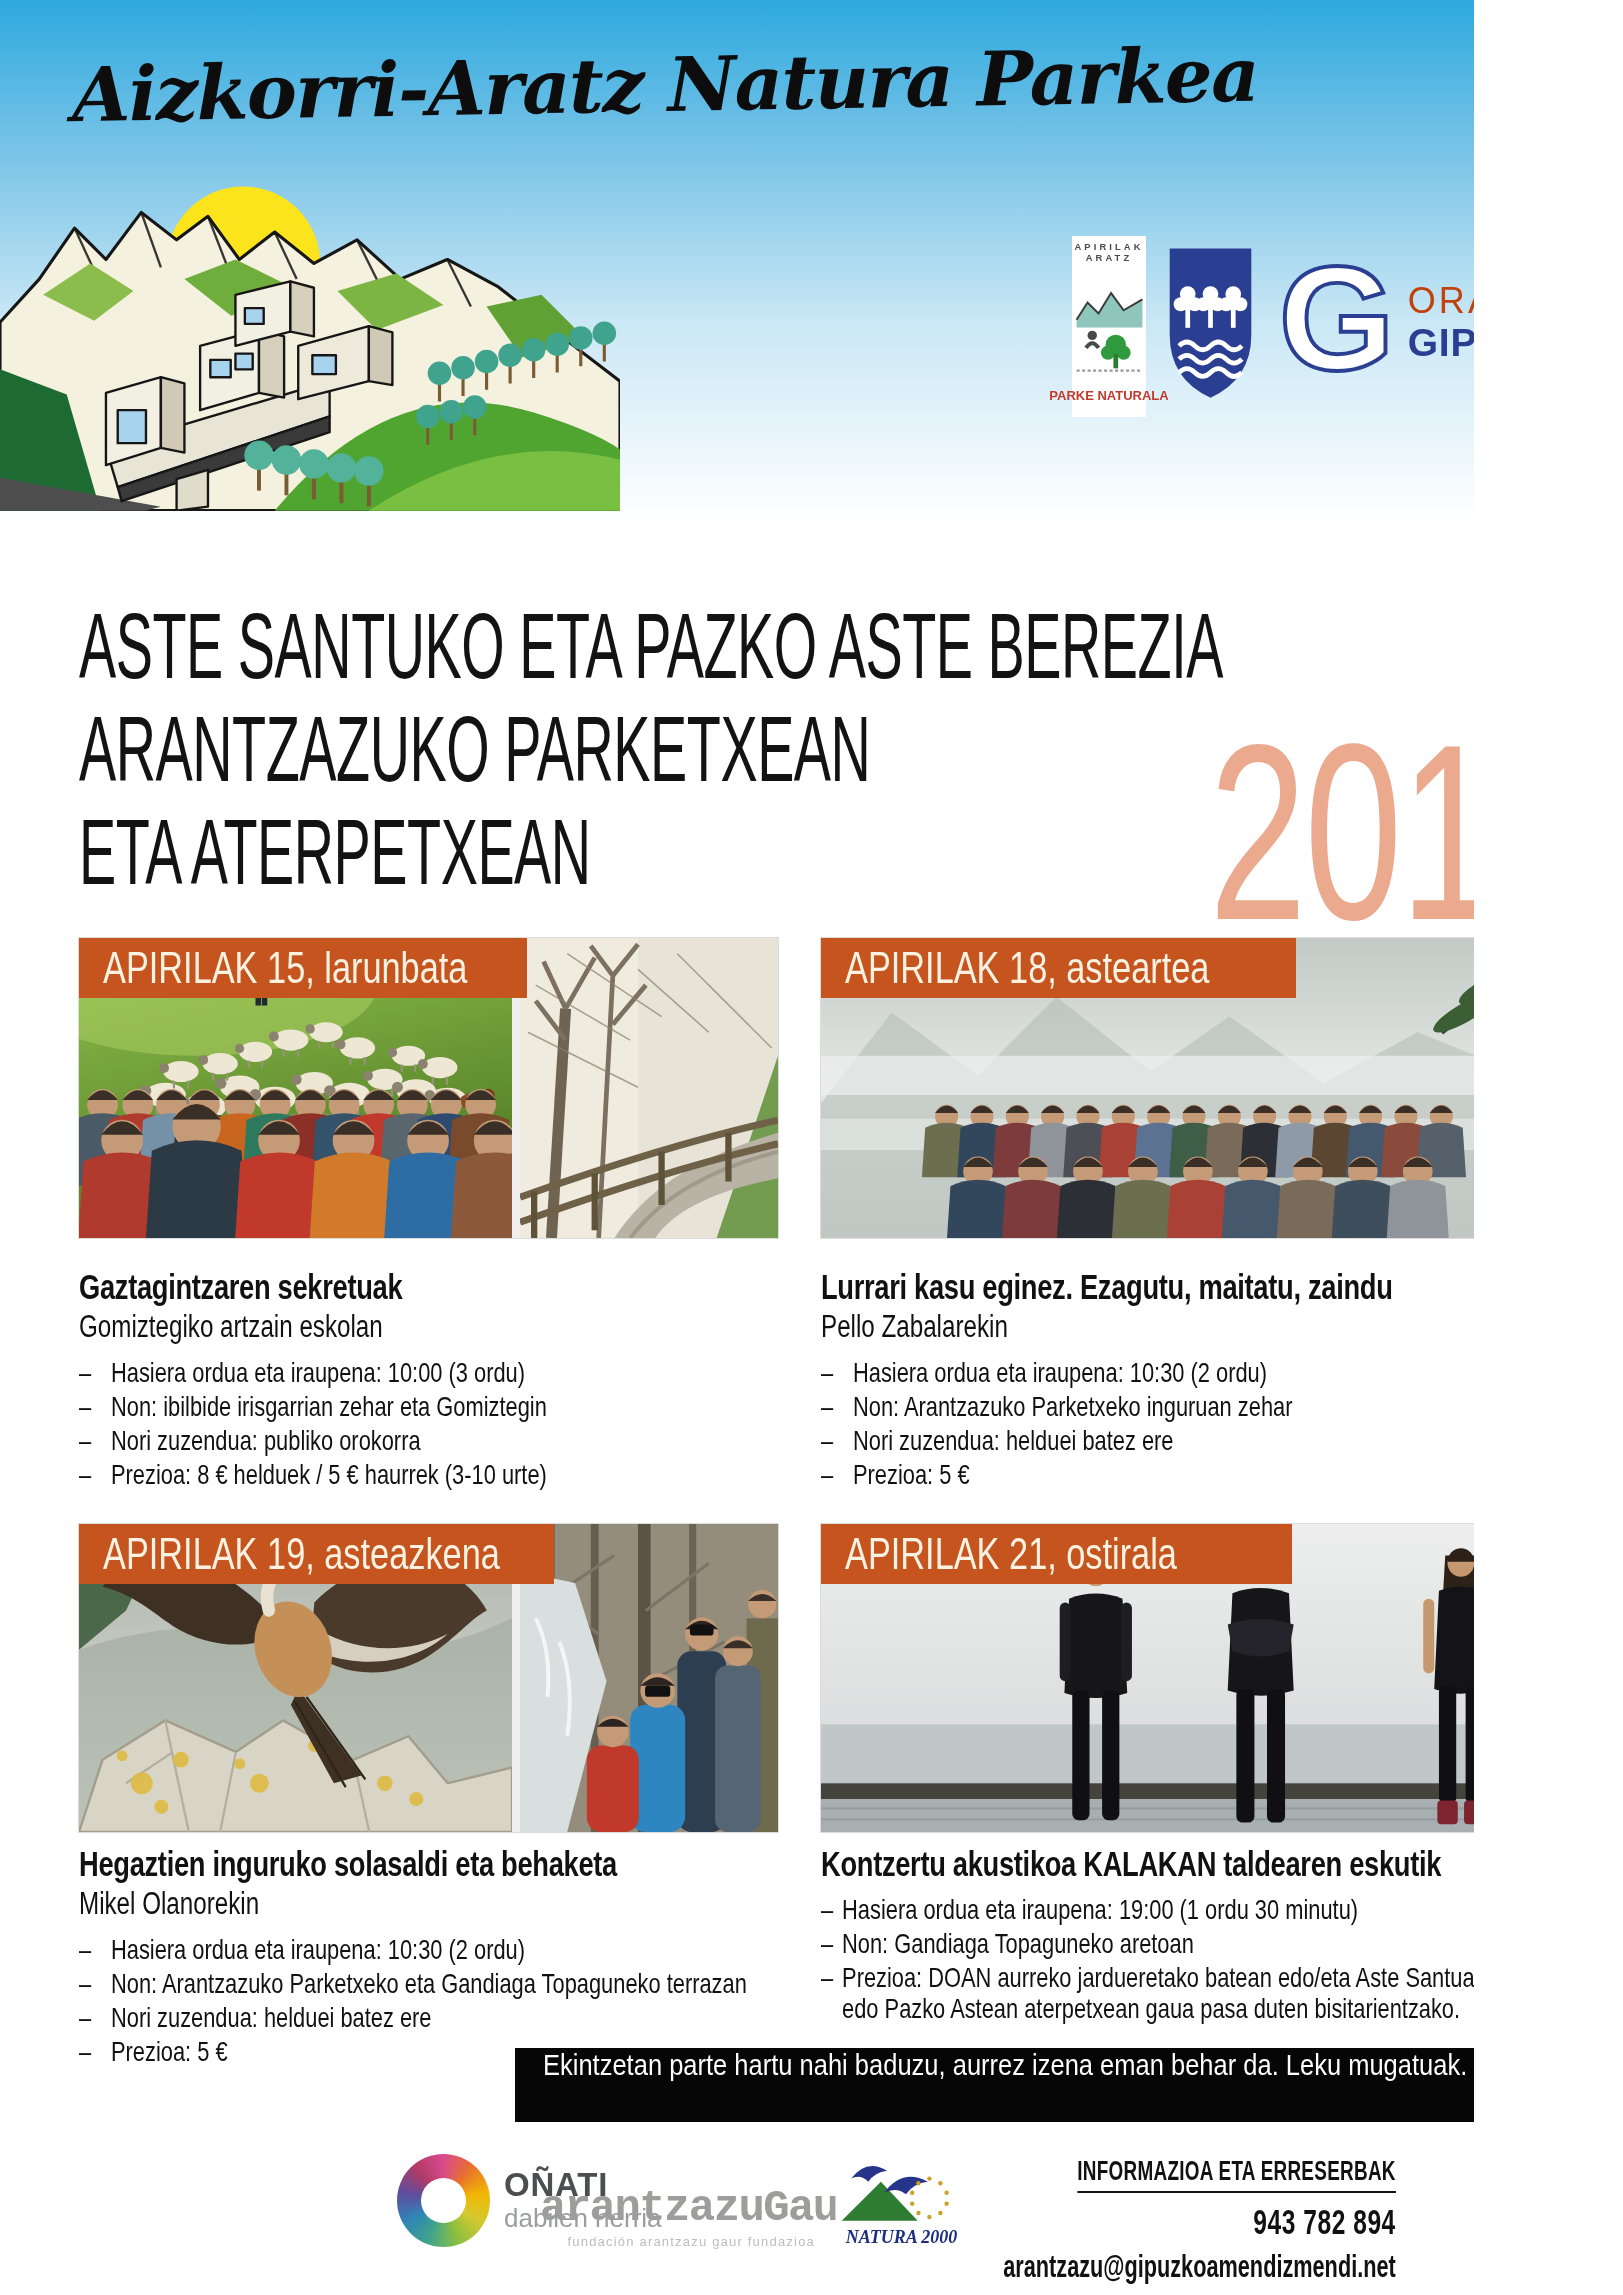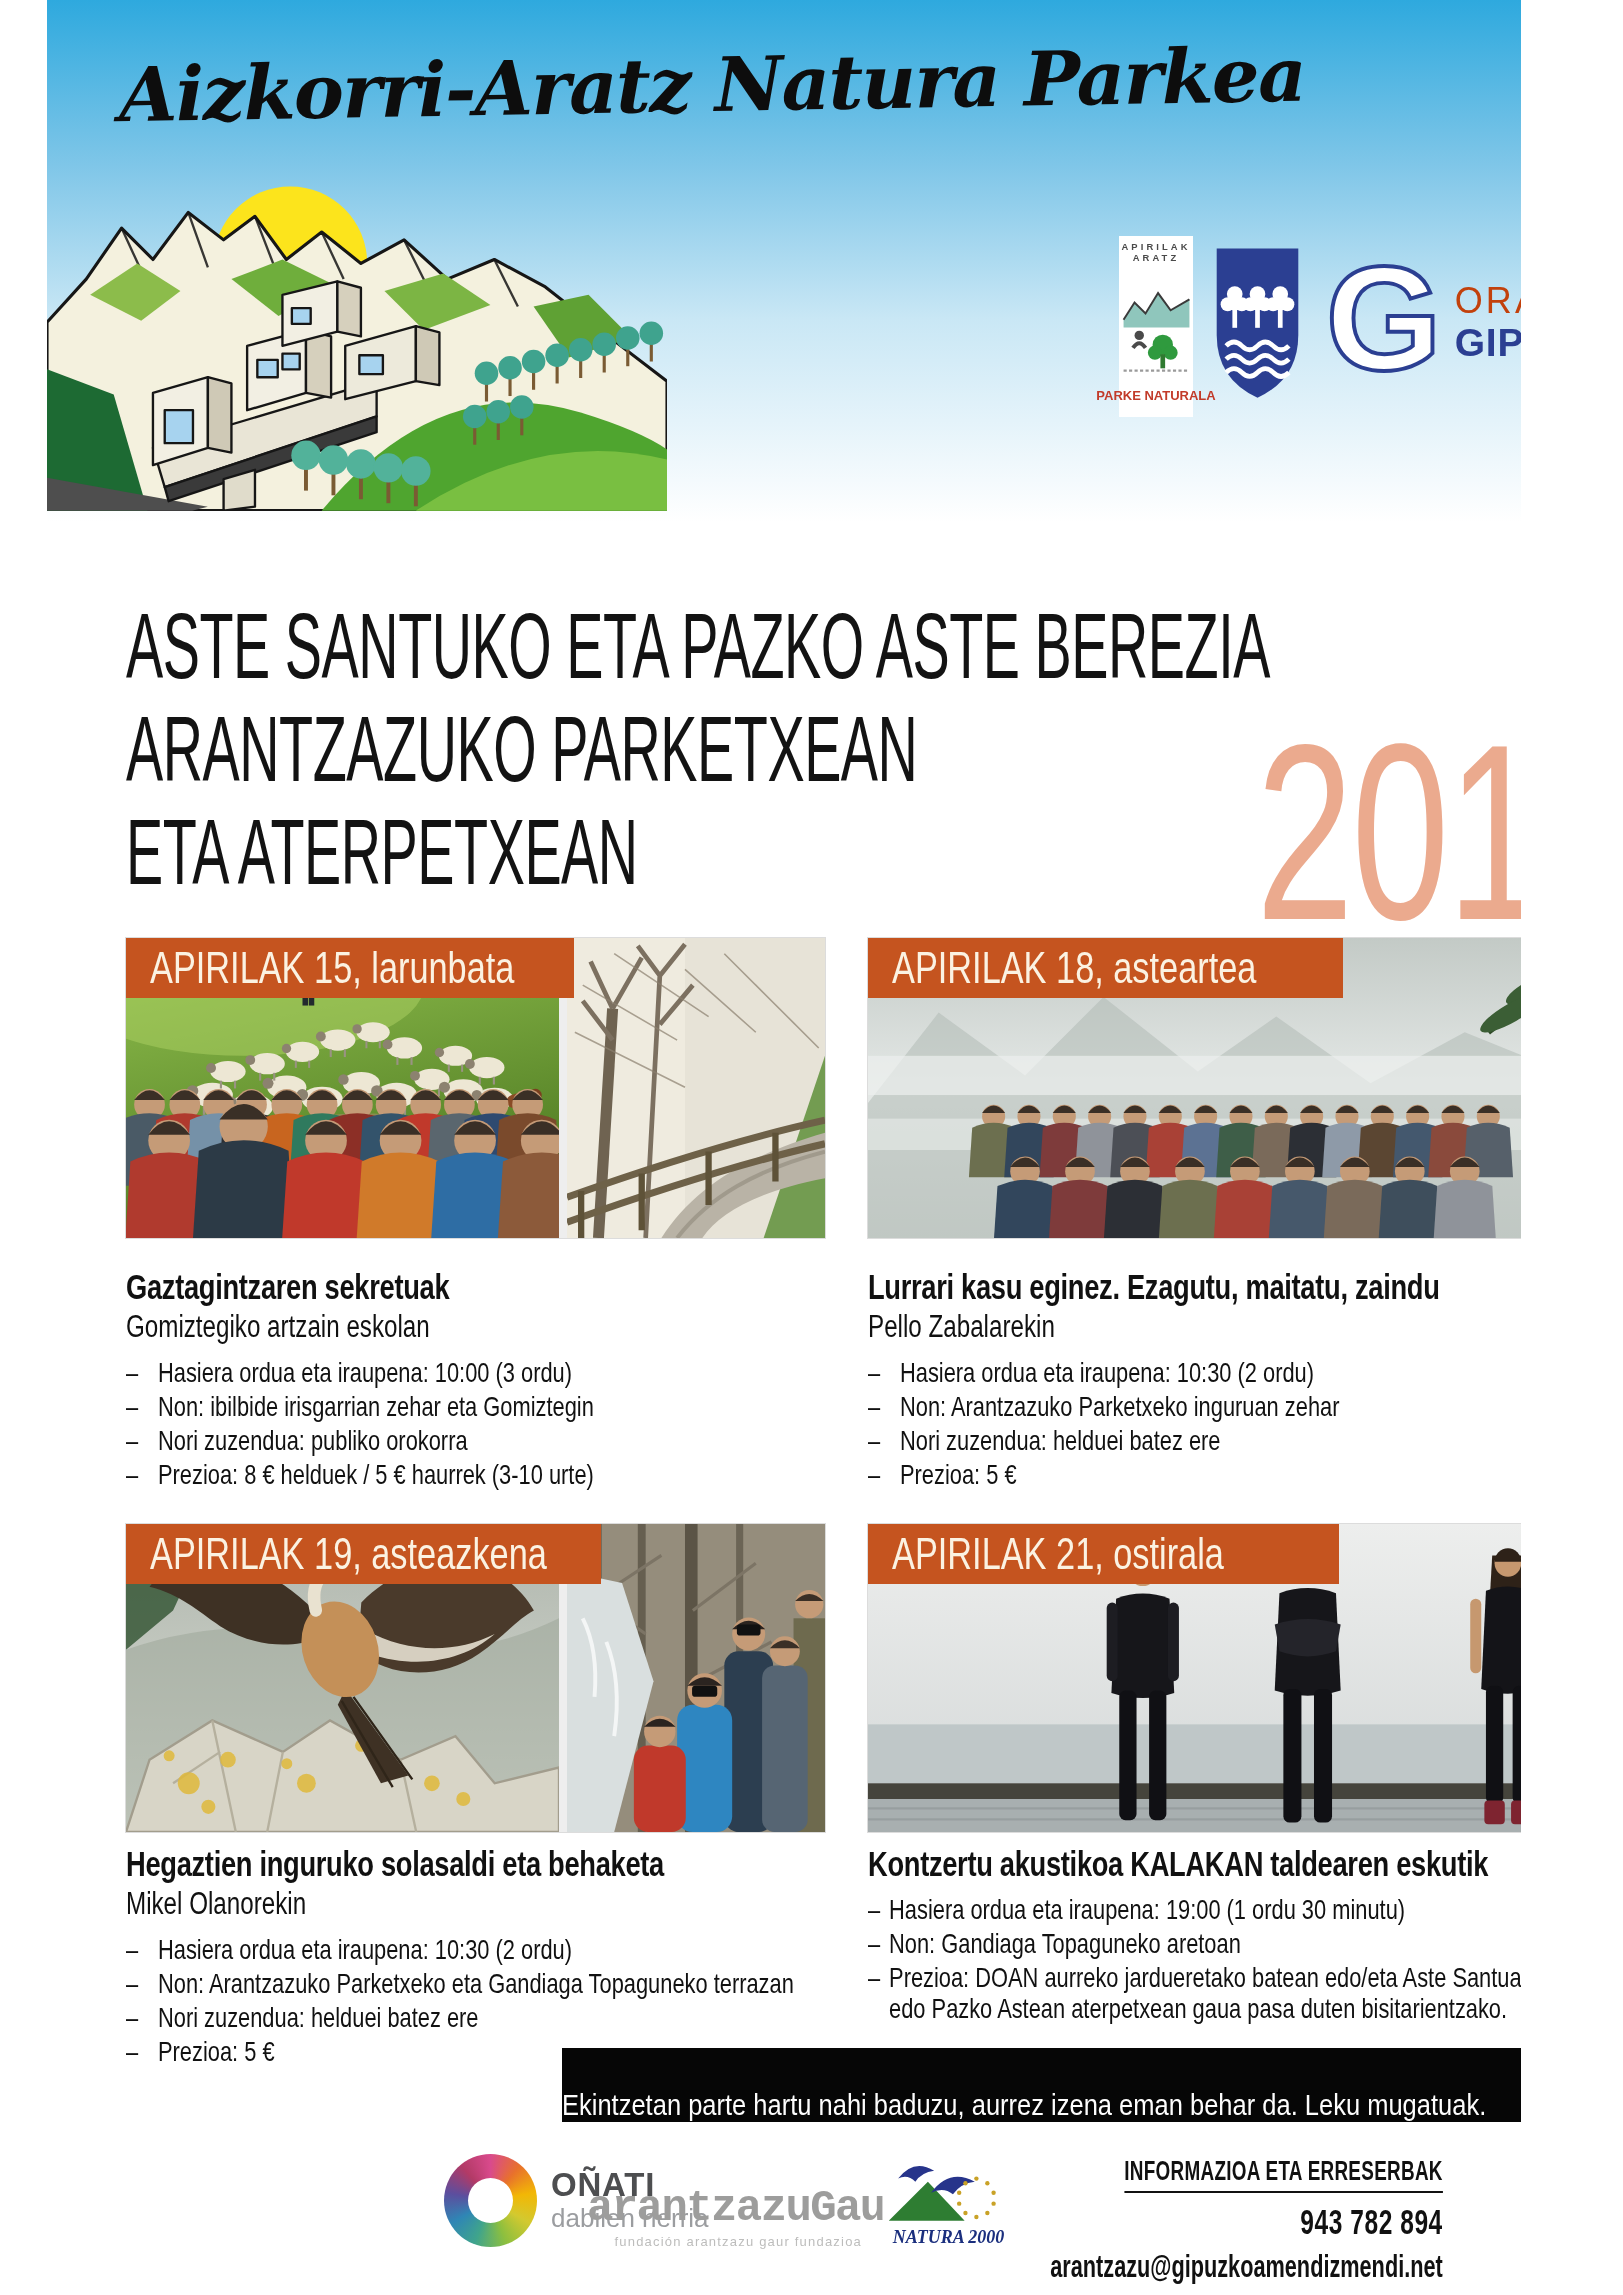--- a/index.html
+++ b/index.html
@@ -1,17 +1,17 @@
 <!DOCTYPE html>
 <html style="font-size:12.6px"><head>
 <meta charset="utf-8">
 <style>
   html,body { margin:0; padding:0; background:#ffffff; }
   #page { position:relative; width:1474px; height:2295px; background:#ffffff; overflow:hidden;
-          font-family:"Liberation Sans", sans-serif; color:#141414;margin-left:47px; }
+          font-family:"Liberation Sans", sans-serif; color:#141414; }
 
   
   .sky { position:absolute; left:0; top:0; width:1623px; height:550px;
          background:linear-gradient(180deg,#2EA9DE 0%,#7FC6E8 30%,#C9E7F5 58%,#FFFFFF 95%); }
   .script-title { position:absolute; left:72px; top:41px; white-space:nowrap;
                   font-family:"DejaVu Serif", serif; font-style:italic; font-weight:700;
                   font-size:75px; letter-spacing:-1.6px; color:#0D0D0D; transform:rotate(-1deg); }
   .illustration { position:absolute; left:0; top:110px; width:620px; height:401px; }
 
   .logo-park { position:absolute; left:1072px; top:236px; width:74px; height:181px;
@@ -49,21 +49,21 @@
   .ev-text.w-right { width:952px; }
   .ev-title { font-size:35px; font-weight:700; line-height:39px; letter-spacing:-0.4px; }
   .ev-sub   { font-size:31px; font-weight:400; line-height:38px; margin-top:1.6px; }
   .ev-bullets { margin-top:11px; }
   .bullet { display:flex; font-size:28px; line-height:31px; margin-bottom:3.1px; }
   .bullet .dash { width:41px; flex:none; }
   .ev-text.t4 .bullet .dash { width:27px; }
 
   
   .notice { position:absolute; left:515px; top:2048px; width:1063px; height:74px; background:#060606;
-            display:flex; align-items:flex-end; box-sizing:border-box; }
+            display:flex; align-items:flex-start; padding-left:28px; box-sizing:border-box; }
   .notice span { color:#FDFDFD; font-size:30px; white-space:nowrap;
                  transform:scaleX(0.85); transform-origin:left center; }
 
   
   .f-parketxeak { position:absolute; left:82px; top:2130px; width:267px; text-align:center; }
   .f-parketxeak svg { width:236px; height:93px; }
   .f-parketxeak .label { font-size:24px; color:#7E9426; letter-spacing:0.4px; margin-top:1.6px; }
 
   .f-onati { position:absolute; left:397px; top:2152px; width:298px; height:97px;
              display:flex; align-items:center; gap:14px; }

